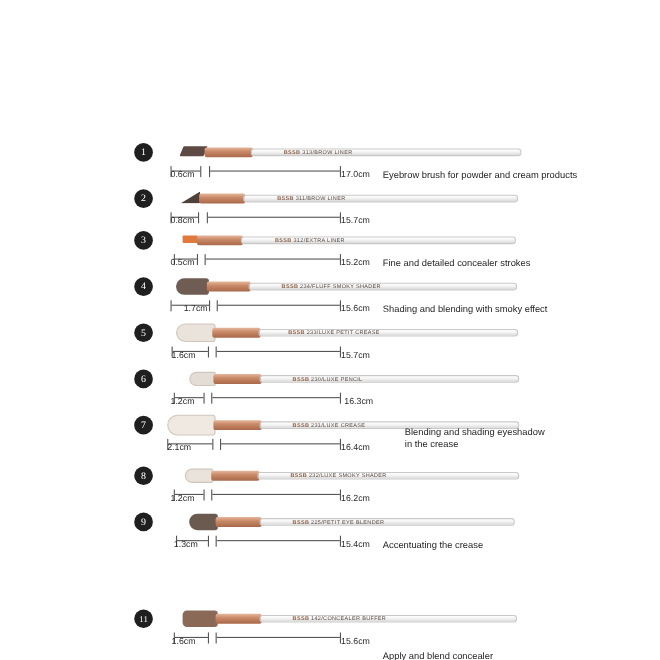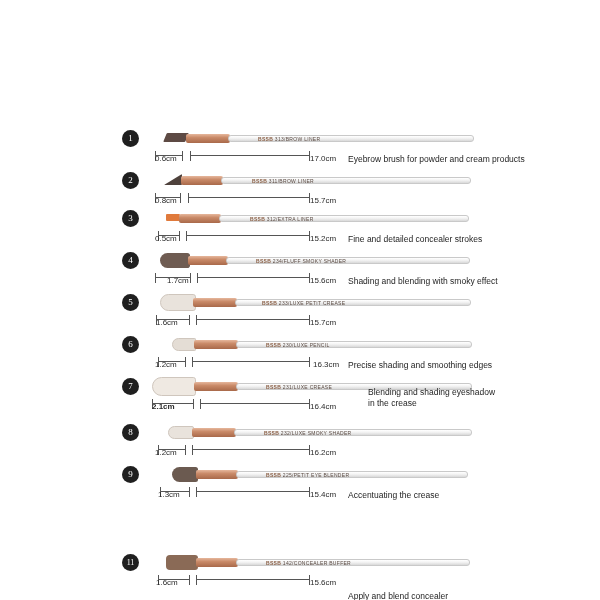--- a/index.html
+++ b/index.html
@@ -246,33 +246,32 @@
     <div class="brush">
       <div class="bristle" style="left:172px; top:6px; width:24px; height:13px; background:#e4ddd5; border:1px solid #cfc6bd; border-radius:10px 2px 2px 10px; box-sizing:border-box;"></div>
       <div class="ferrule" style="left:194px; width:44px;"></div>
       <div class="handle" style="left:236px; width:236px;"></div>
       <div class="brand" style="left:266px;"><b>BSSB</b> <span>230/LUXE PENCIL</span></div>
     </div>
     <div class="meas" style="left:158px; width:28px;"></div>
     <div class="meas-label" style="left:155px;">1.2cm</div>
     <div class="meas" style="left:192px; width:118px;"></div>
     <div class="meas-label" style="left:313px;">16.3cm</div>
-    <div class="desc" style="left:348px; top:28px;">Precise shading and smoothing edges</div>
   </div>
 
   <div class="row" style="top:374px">
     <div class="num">7</div>
     <div class="brush">
       <div class="bristle" style="left:152px; top:3px; width:44px; height:19px; background:#efe9e2; border:1px solid #cfc6bd; border-radius:14px 4px 4px 14px; box-sizing:border-box;"></div>
       <div class="ferrule" style="left:194px; width:44px;"></div>
       <div class="handle" style="left:236px; width:236px;"></div>
       <div class="brand" style="left:266px;"><b>BSSB</b> <span>231/LUXE CREASE</span></div>
     </div>
     <div class="meas" style="left:152px; width:42px;"></div>
-    <div class="meas-label" style="left:152px;font-weight:bold;">2.1cm</div>
+    <div class="meas-label" style="left:152px;">2.1cm</div>
     <div class="meas" style="left:200px; width:110px;"></div>
     <div class="meas-label" style="left:310px;">16.4cm</div>
     <div class="desc" style="left:348px; top:13px;margin-left:20px;">Blending and shading eyeshadow
 in the crease</div>
   </div>
 
   <div class="row" style="top:420px">
     <div class="num">8</div>
     <div class="brush">
       <div class="bristle" style="left:168px; top:6px; width:26px; height:13px; background:#e9e3dc; border:1px solid #cfc6bd; border-radius:10px 3px 3px 10px; box-sizing:border-box;"></div>

